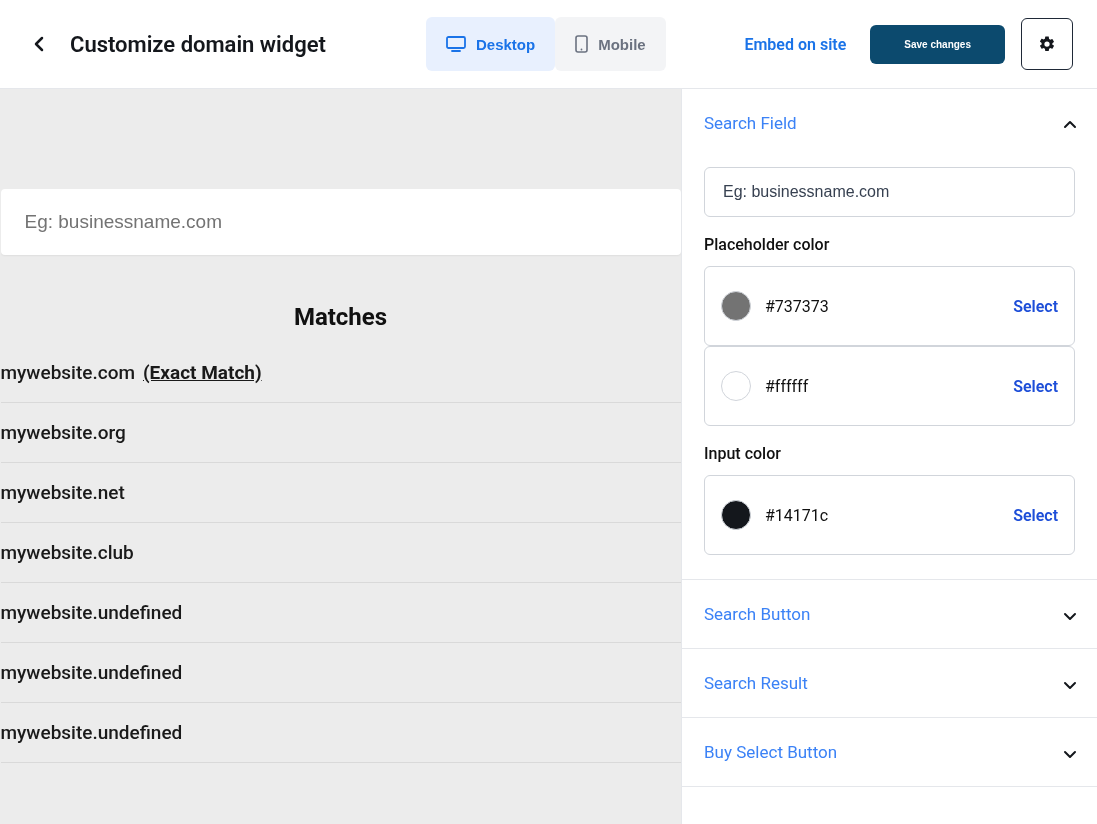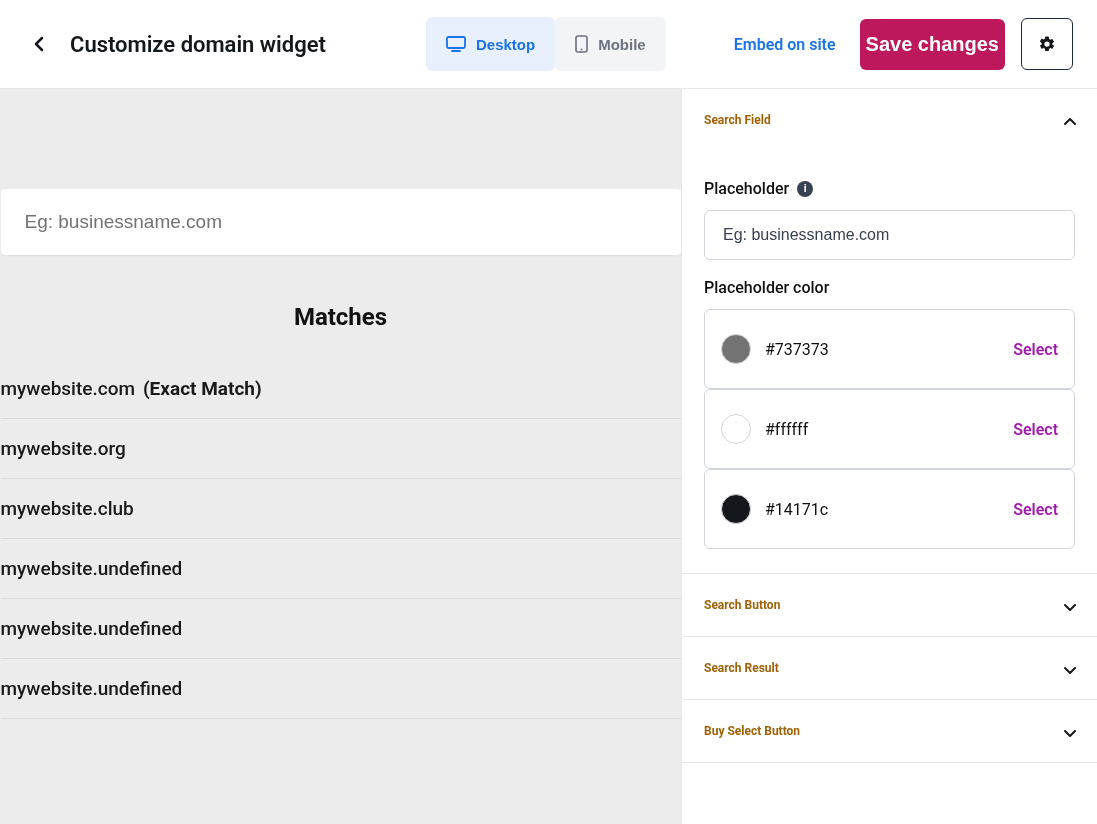--- a/index.html
+++ b/index.html
@@ -65,26 +65,26 @@
   .spacer { flex: 1; }
   .embed-link {
     color: #1a73e8;
     font-weight: 600;
     font-size: 16px;
     text-decoration: none;
     cursor: pointer;
     margin-right: 8px;
   }
   .save-btn {
-    background: #be185d;
+    background: #0c4a6e;
     color: #fff;
     border: none;
-    padding: 14px 6px;
-    border-radius: 6px;
-    font-size: 20px;
+    padding: 14px 34px;
+    border-radius: 6px;
+    font-size: 10px;
     font-weight: 600;
     cursor: pointer;
   }
   .settings-btn {
     width: 52px;
     height: 52px;
     border: 1px solid #1f2937;
     border-radius: 6px;
     background: #fff;
     display: flex;
@@ -120,54 +120,54 @@
     color: #14171c;
     box-shadow: 0 1px 2px rgba(0,0,0,.06);
     outline: none;
   }
   .search-input::placeholder { color: #737373; }
   .matches-title {
     text-align: center;
     font-size: 24px;
     font-weight: 700;
     margin-top: 48px;
-    margin-bottom: 28px;
+    margin-bottom: 12px;
     color: #111;
   }
   .result-row {
     display: flex;
     align-items: flex-start;
     padding: 18px 0;
     border-bottom: 1px solid #d9d9d9;
     font-size: 19px;
     color: #1a1a1a;
     gap: 8px;
   }
   .result-domain { font-weight: 500; }
-  .exact-badge { font-weight: 700; }
+  .exact-badge { font-weight: 700; text-decoration: underline; }
 
   
   .panel {
     width: 416px;
     border-left: 1px solid #e5e7eb;
     background: #fff;
     overflow-y: auto;
   }
   .section-header {
     display: flex;
     align-items: center;
     justify-content: space-between;
     padding: 24px 22px;
     border-bottom: 1px solid #e5e7eb;
     cursor: pointer;
   }
   .section-title {
-    font-size: 12px;
-    font-weight: 700;
-    color: #a16207;
+    font-size: 17px;
+    font-weight: 400;
+    color: #3b82f6;
   }
   .section-body {
     padding: 10px 22px 24px 22px;
     border-bottom: 1px solid #e5e7eb;
   }
   .field-label {
     display: flex;
     align-items: center;
     gap: 8px;
     font-size: 16px;
@@ -209,21 +209,21 @@
     border-radius: 50%;
     border: 1px solid #d1d5db;
     flex-shrink: 0;
   }
   .color-value {
     flex: 1;
     font-size: 16px;
     color: #111;
   }
   .select-link {
-    color: #a21caf;
+    color: #1d4ed8;
     font-weight: 600;
     font-size: 16px;
     cursor: pointer;
     text-align: center;
   }
   .chev {
     display: inline-block;
     width: 12px;
     height: 12px;
   }
@@ -278,20 +278,23 @@
       <div class="matches-title">Matches</div>
       <div id="results-list">
           <div class="result-row">
             <span class="result-domain">mywebsite.com</span>
             <span class="exact-badge">(Exact Match)</span>
           </div>
           <div class="result-row">
             <span class="result-domain">mywebsite.org</span>
           </div>
           <div class="result-row">
+            <span class="result-domain">mywebsite.net</span>
+          </div>
+          <div class="result-row">
             <span class="result-domain">mywebsite.club</span>
           </div>
           <div class="result-row">
             <span class="result-domain">mywebsite.undefined</span>
           </div>
           <div class="result-row">
             <span class="result-domain">mywebsite.undefined</span>
           </div>
           <div class="result-row">
             <span class="result-domain">mywebsite.undefined</span>
@@ -305,42 +308,39 @@
     <div class="section-header" style="border-bottom:none;">
       <span class="section-title">Search Field</span>
       <span class="chev">
         <svg width="14" height="14" viewBox="0 0 14 14">
             <path d="M2 9 L7 4 L12 9" stroke="#14171c" stroke-width="2" fill="none" stroke-linecap="round" stroke-linejoin="round"></path>
           </svg>
       </span>
     </div>
     <div class="section-body">
       
-      <div class="field-label">
-        <span>Placeholder</span>
-        <span class="info-icon">i</span>
-      </div>
       <input class="text-input" type="text" value="Eg: businessname.com" style="">
 
       
       <div class="field-label">Placeholder color</div>
       <div class="color-row">
         <div class="swatch" style="background:#737373"></div>
         <div class="color-value">#737373</div>
         <span class="select-link">Select</span>
       </div>
 
       
       <div class="color-row">
         <div class="swatch" style="background:#ffffff"></div>
         <div class="color-value">#ffffff</div>
         <span class="select-link">Select</span>
       </div>
 
       
+      <div class="field-label">Input color</div>
       <div class="color-row">
         <div class="swatch" style="background:#14171c"></div>
         <div class="color-value">#14171c</div>
         <span class="select-link">Select</span>
       </div>
     </div>
 
     <div class="section-header">
       <span class="section-title">Search Button</span>
       <span class="chev">

